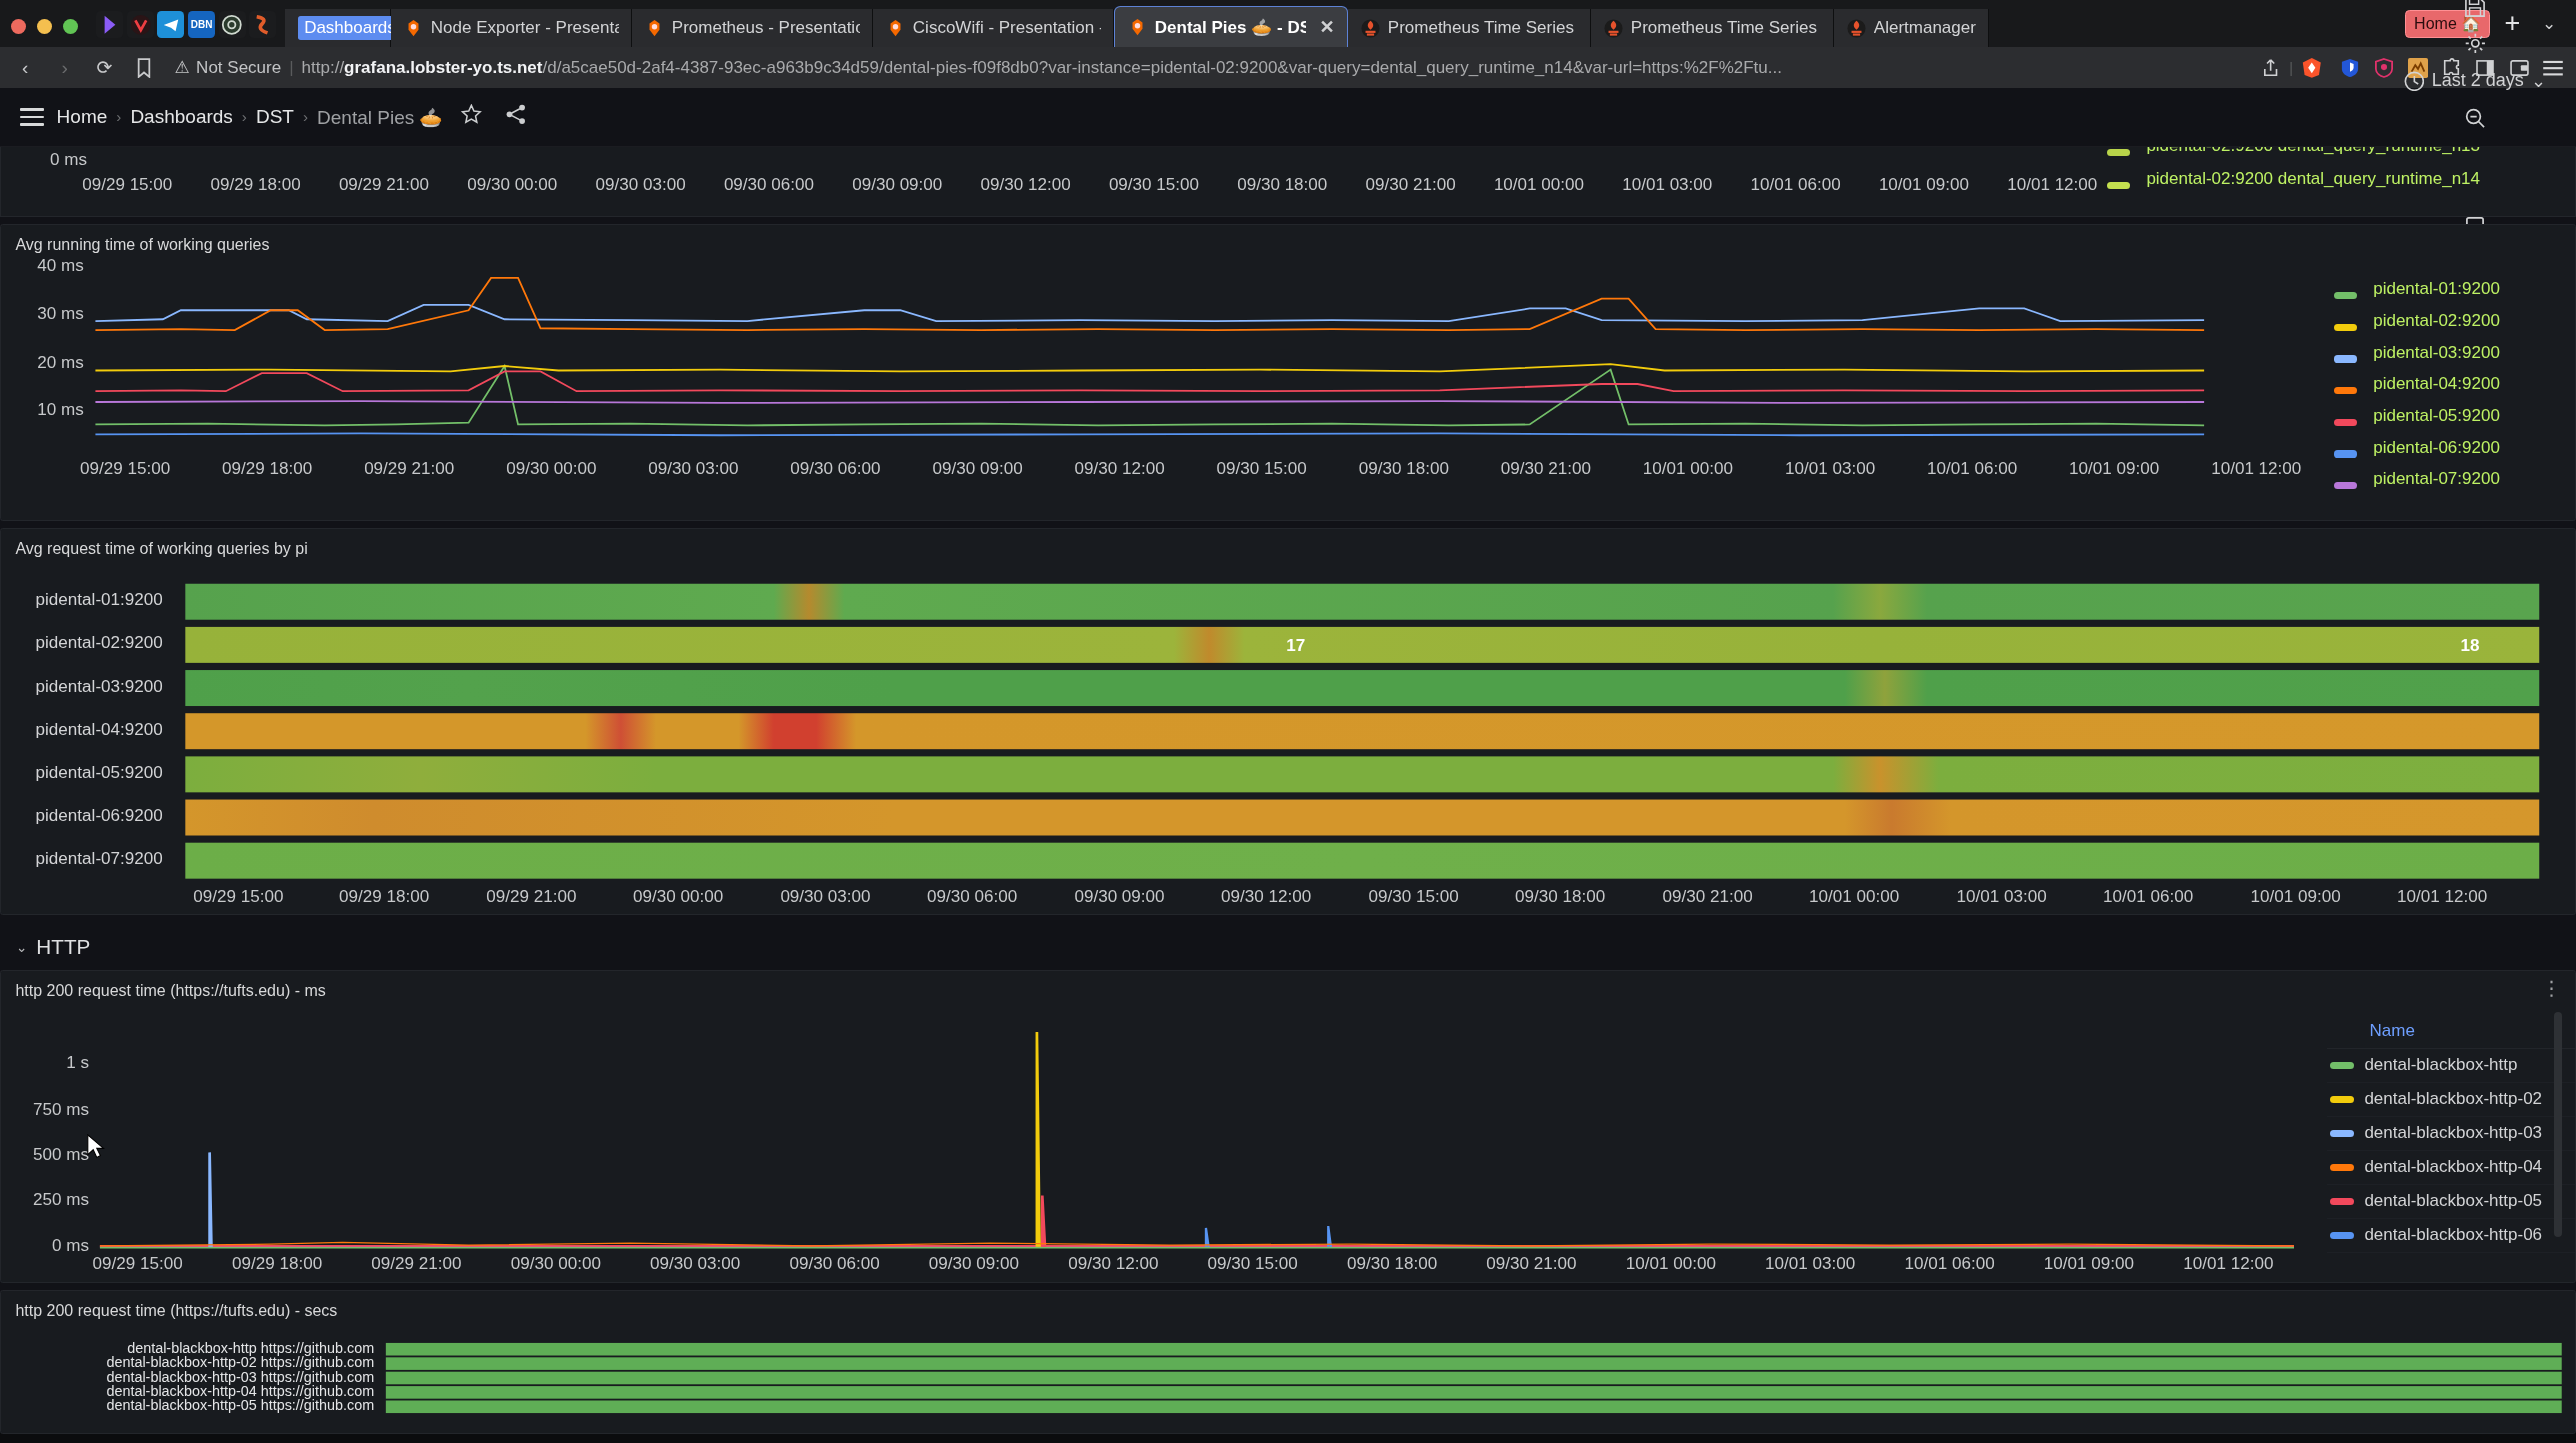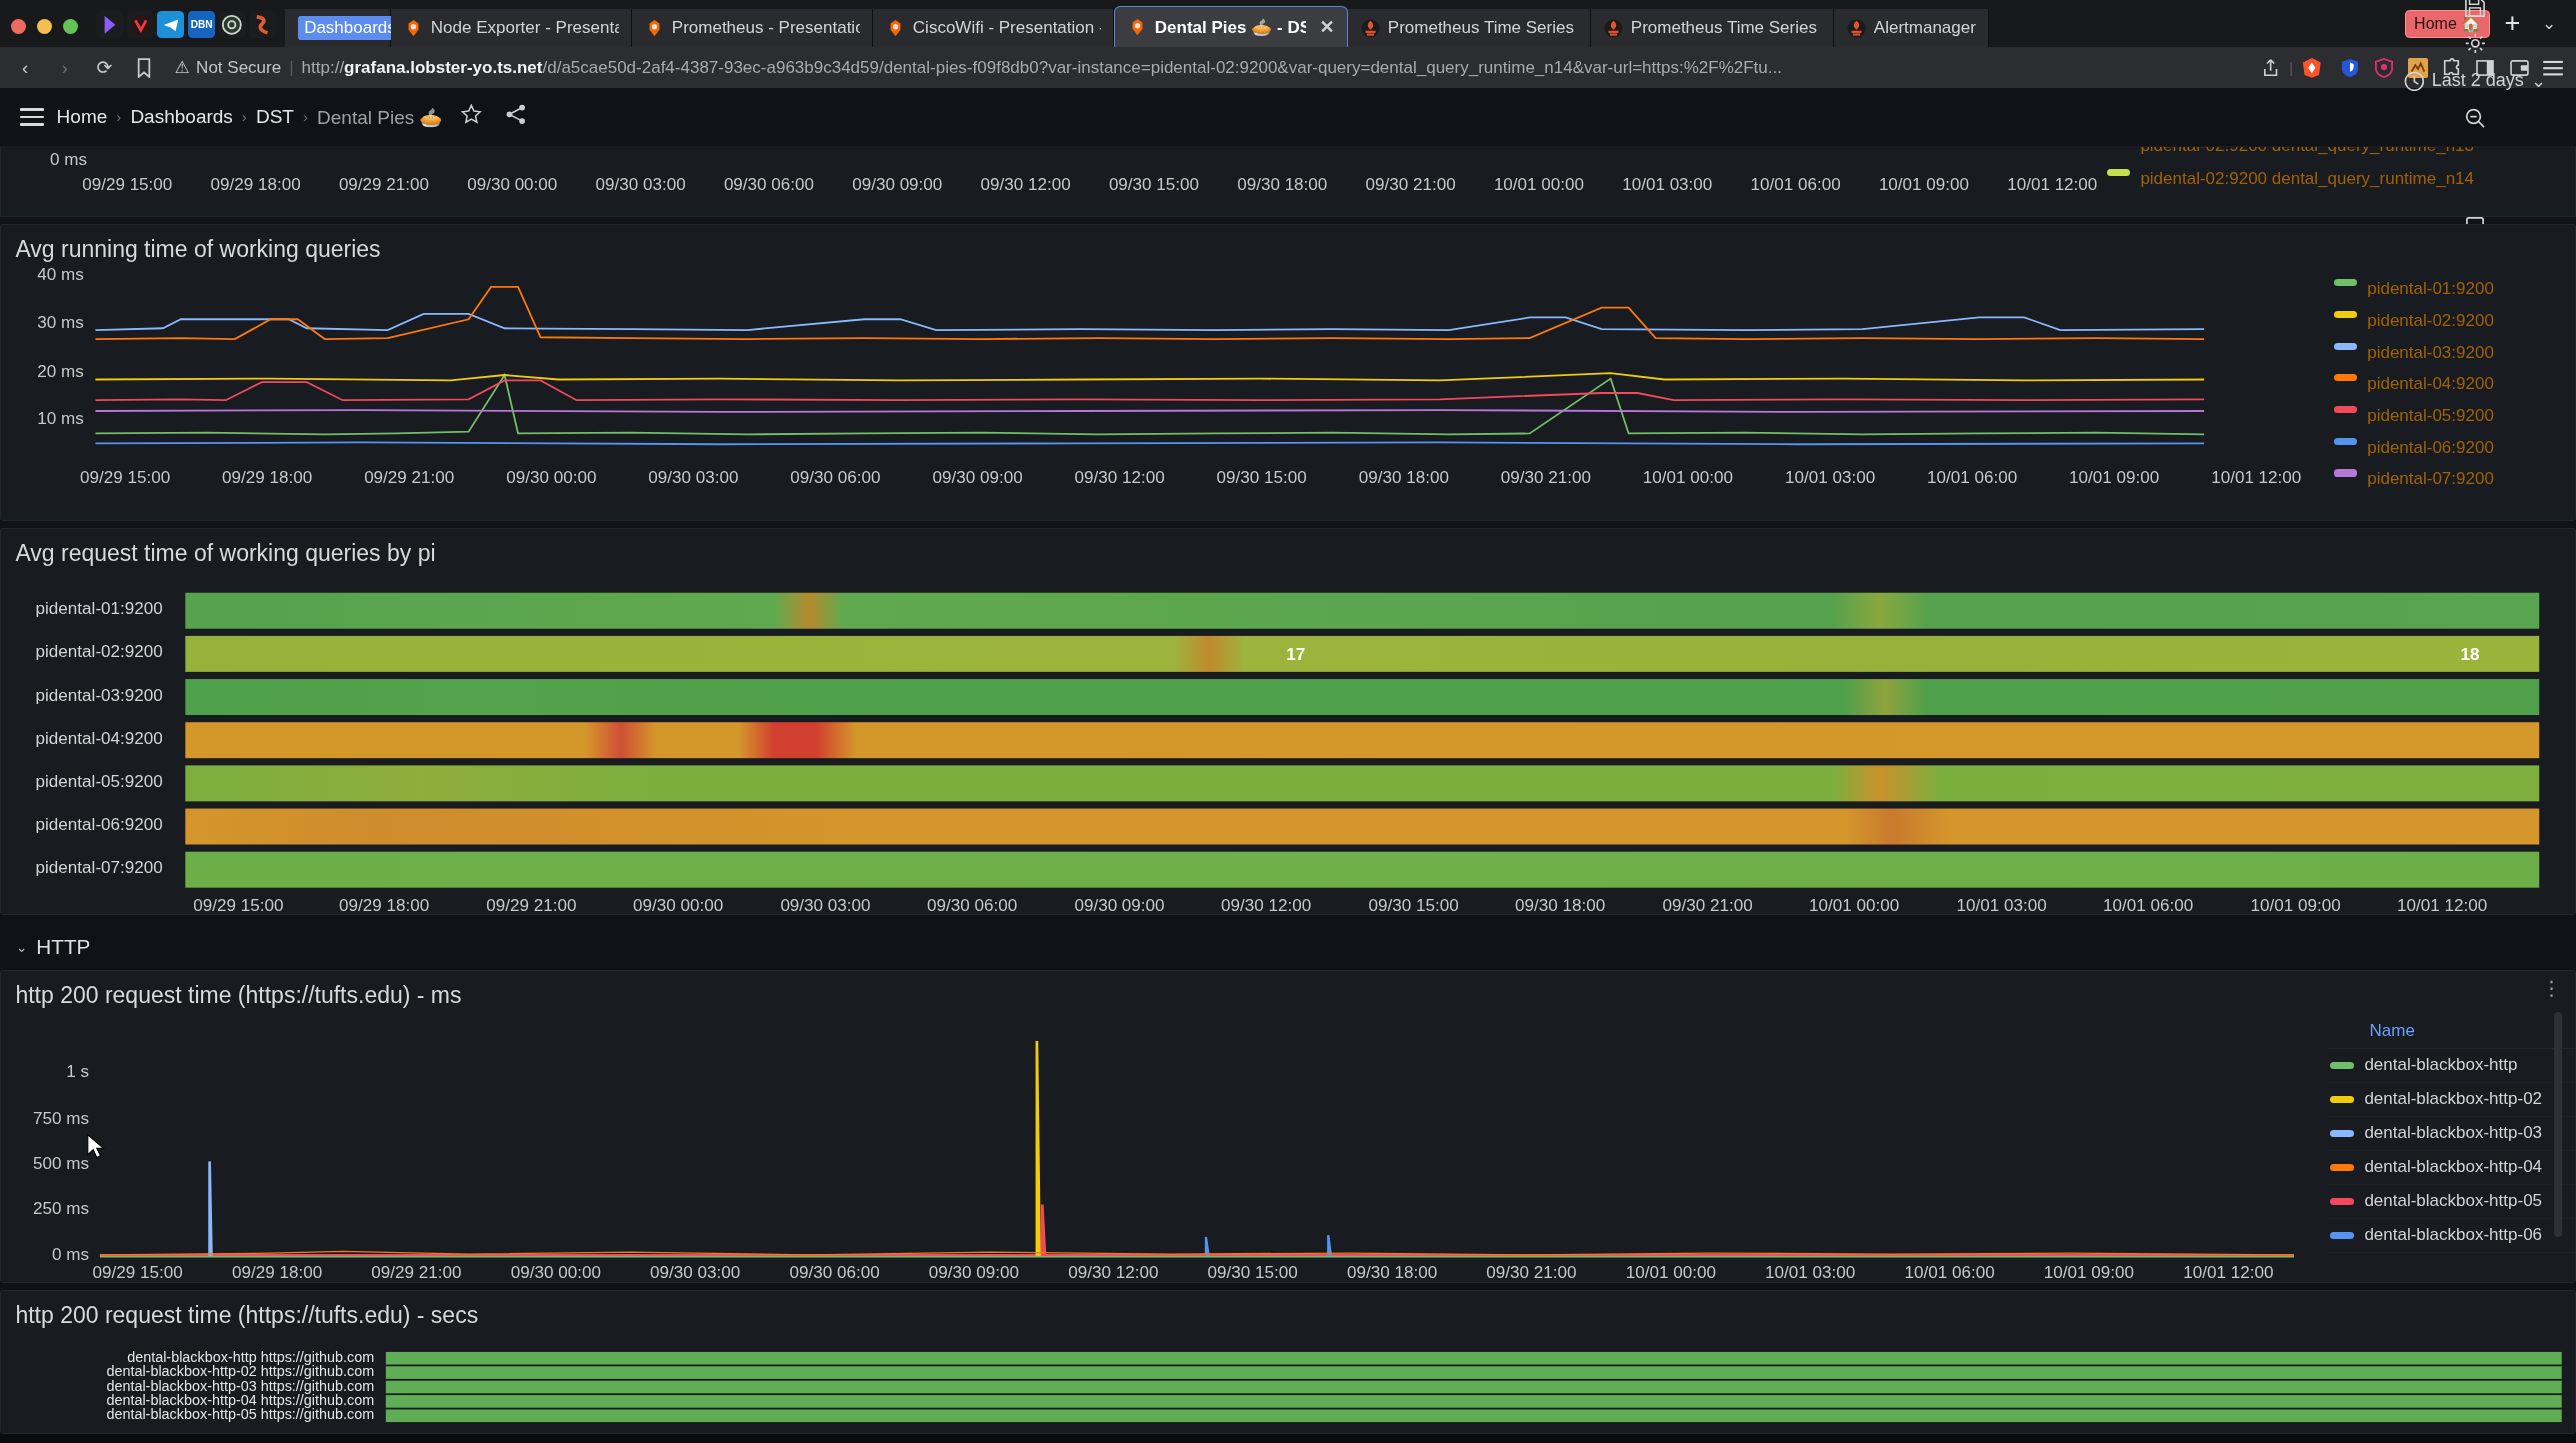--- a/index.html
+++ b/index.html
@@ -123,33 +123,33 @@
     font-size: 18px; padding: 5.4px 10px; border-radius: 2.7px; cursor: pointer;
   }
   .tb-sep { width: 0.9px; height: 27px; background: #2d2f33; margin: 0 7.2px; }
 
   
   .panel {
     background: #181b1f; border: 0.9px solid #23262b; border-radius: 2.7px;
     margin: 0 0 7.2px 0; position: relative;
   }
   .panel-title {
-    font-size: 23px; color: #d8d9da; padding: 10.8px 14.4px 3.6px 14.4px; font-weight: normal;
+    font-size: 16px; color: #d8d9da; padding: 10.8px 14.4px 3.6px 14.4px; font-weight: normal;
   }
   .panel-menu {
     position: absolute; right: 12.6px; top: 10.8px; color: #9fa1a4;
     font-size: 20px; letter-spacing: 0.9px; line-height: .6; cursor: pointer;
   }
   .tick-label { font-size: 19px; fill: #c7c9cb; }
 
   .legend-right {
     position: absolute; right: 0; top: 0; width: 234px;
     display: flex; flex-direction: column; gap: 11.7px; padding-top: 16px;
   }
-  .legend-item { display: flex; align-items: flex-start; gap: 10px; font-size: 17px; color: #a16207; }
+  .legend-item { display: flex; align-items: flex-end; gap: 16px; font-size: 17px; color: #bef264; }
   .legend-swatch { width: 23.4px; height: 7.2px; border-radius: 3.6px; flex: 0 0 23.4px; }
 
   .sec-header {
     display: flex; align-items: center; gap: 9px; padding: 12.6px 16px 10.8px 16px;
     font-size: 20.7px; color: #dfe0e2;
   }
   .sec-caret { font-size: 13.5px; color: #b9babc; }
 
   .hm-row-label { font-size: 19px; fill: #d3d4d6; text-anchor: end; }
   .hm-val { font-size: 19px; fill: #ffffff; font-weight: bold; }

